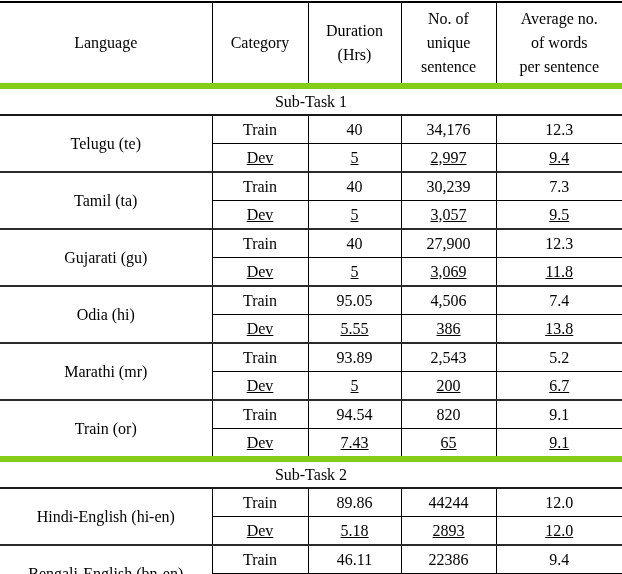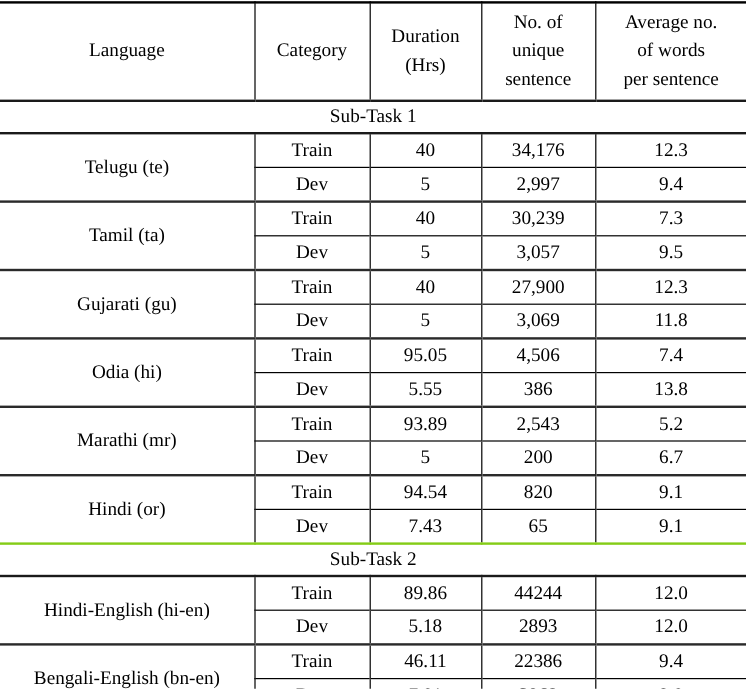--- a/index.html
+++ b/index.html
@@ -40,30 +40,30 @@
   
   tr.header-row th {
     height: 80px;
     border-bottom: 2px solid #1a1a1a;
     white-space: pre-line;
     line-height: 1.5;
   }
   
   tr.section-row td {
     height: 25px;
-    border-top: 2px solid #84cc16;
+    border-top: 6px solid #84cc16;
     border-bottom: 2px solid #1a1a1a;
     border-radius: 11px;
   }
   
   tr.r td { height: 27px; }
   
   tr.first td { border-top: 2px solid #2a2a2a; }
   
-  tr.second td { border-top: 1px solid #000000; }
+  tr.second td { border-top: 1px solid #000000; text-decoration: underline; }
 </style>
 </head>
 <body>
 
 <table class="stats">
   <colgroup>
     <col style="width:212px">
     <col style="width:96px">
     <col style="width:93px">
     <col style="width:95px">
@@ -153,21 +153,21 @@
       <td>5.2</td>
     </tr>
     <tr class="r second">
       <td>Dev</td>
       <td>5</td>
       <td>200</td>
       <td>6.7</td>
     </tr>
 
     <tr class="r first">
-      <td rowspan="2">Hindi (or)</td>
+      <td rowspan="2">Train (or)</td>
       <td>Train</td>
       <td>94.54</td>
       <td>820</td>
       <td>9.1</td>
     </tr>
     <tr class="r second">
       <td>Dev</td>
       <td>7.43</td>
       <td>65</td>
       <td>9.1</td>

